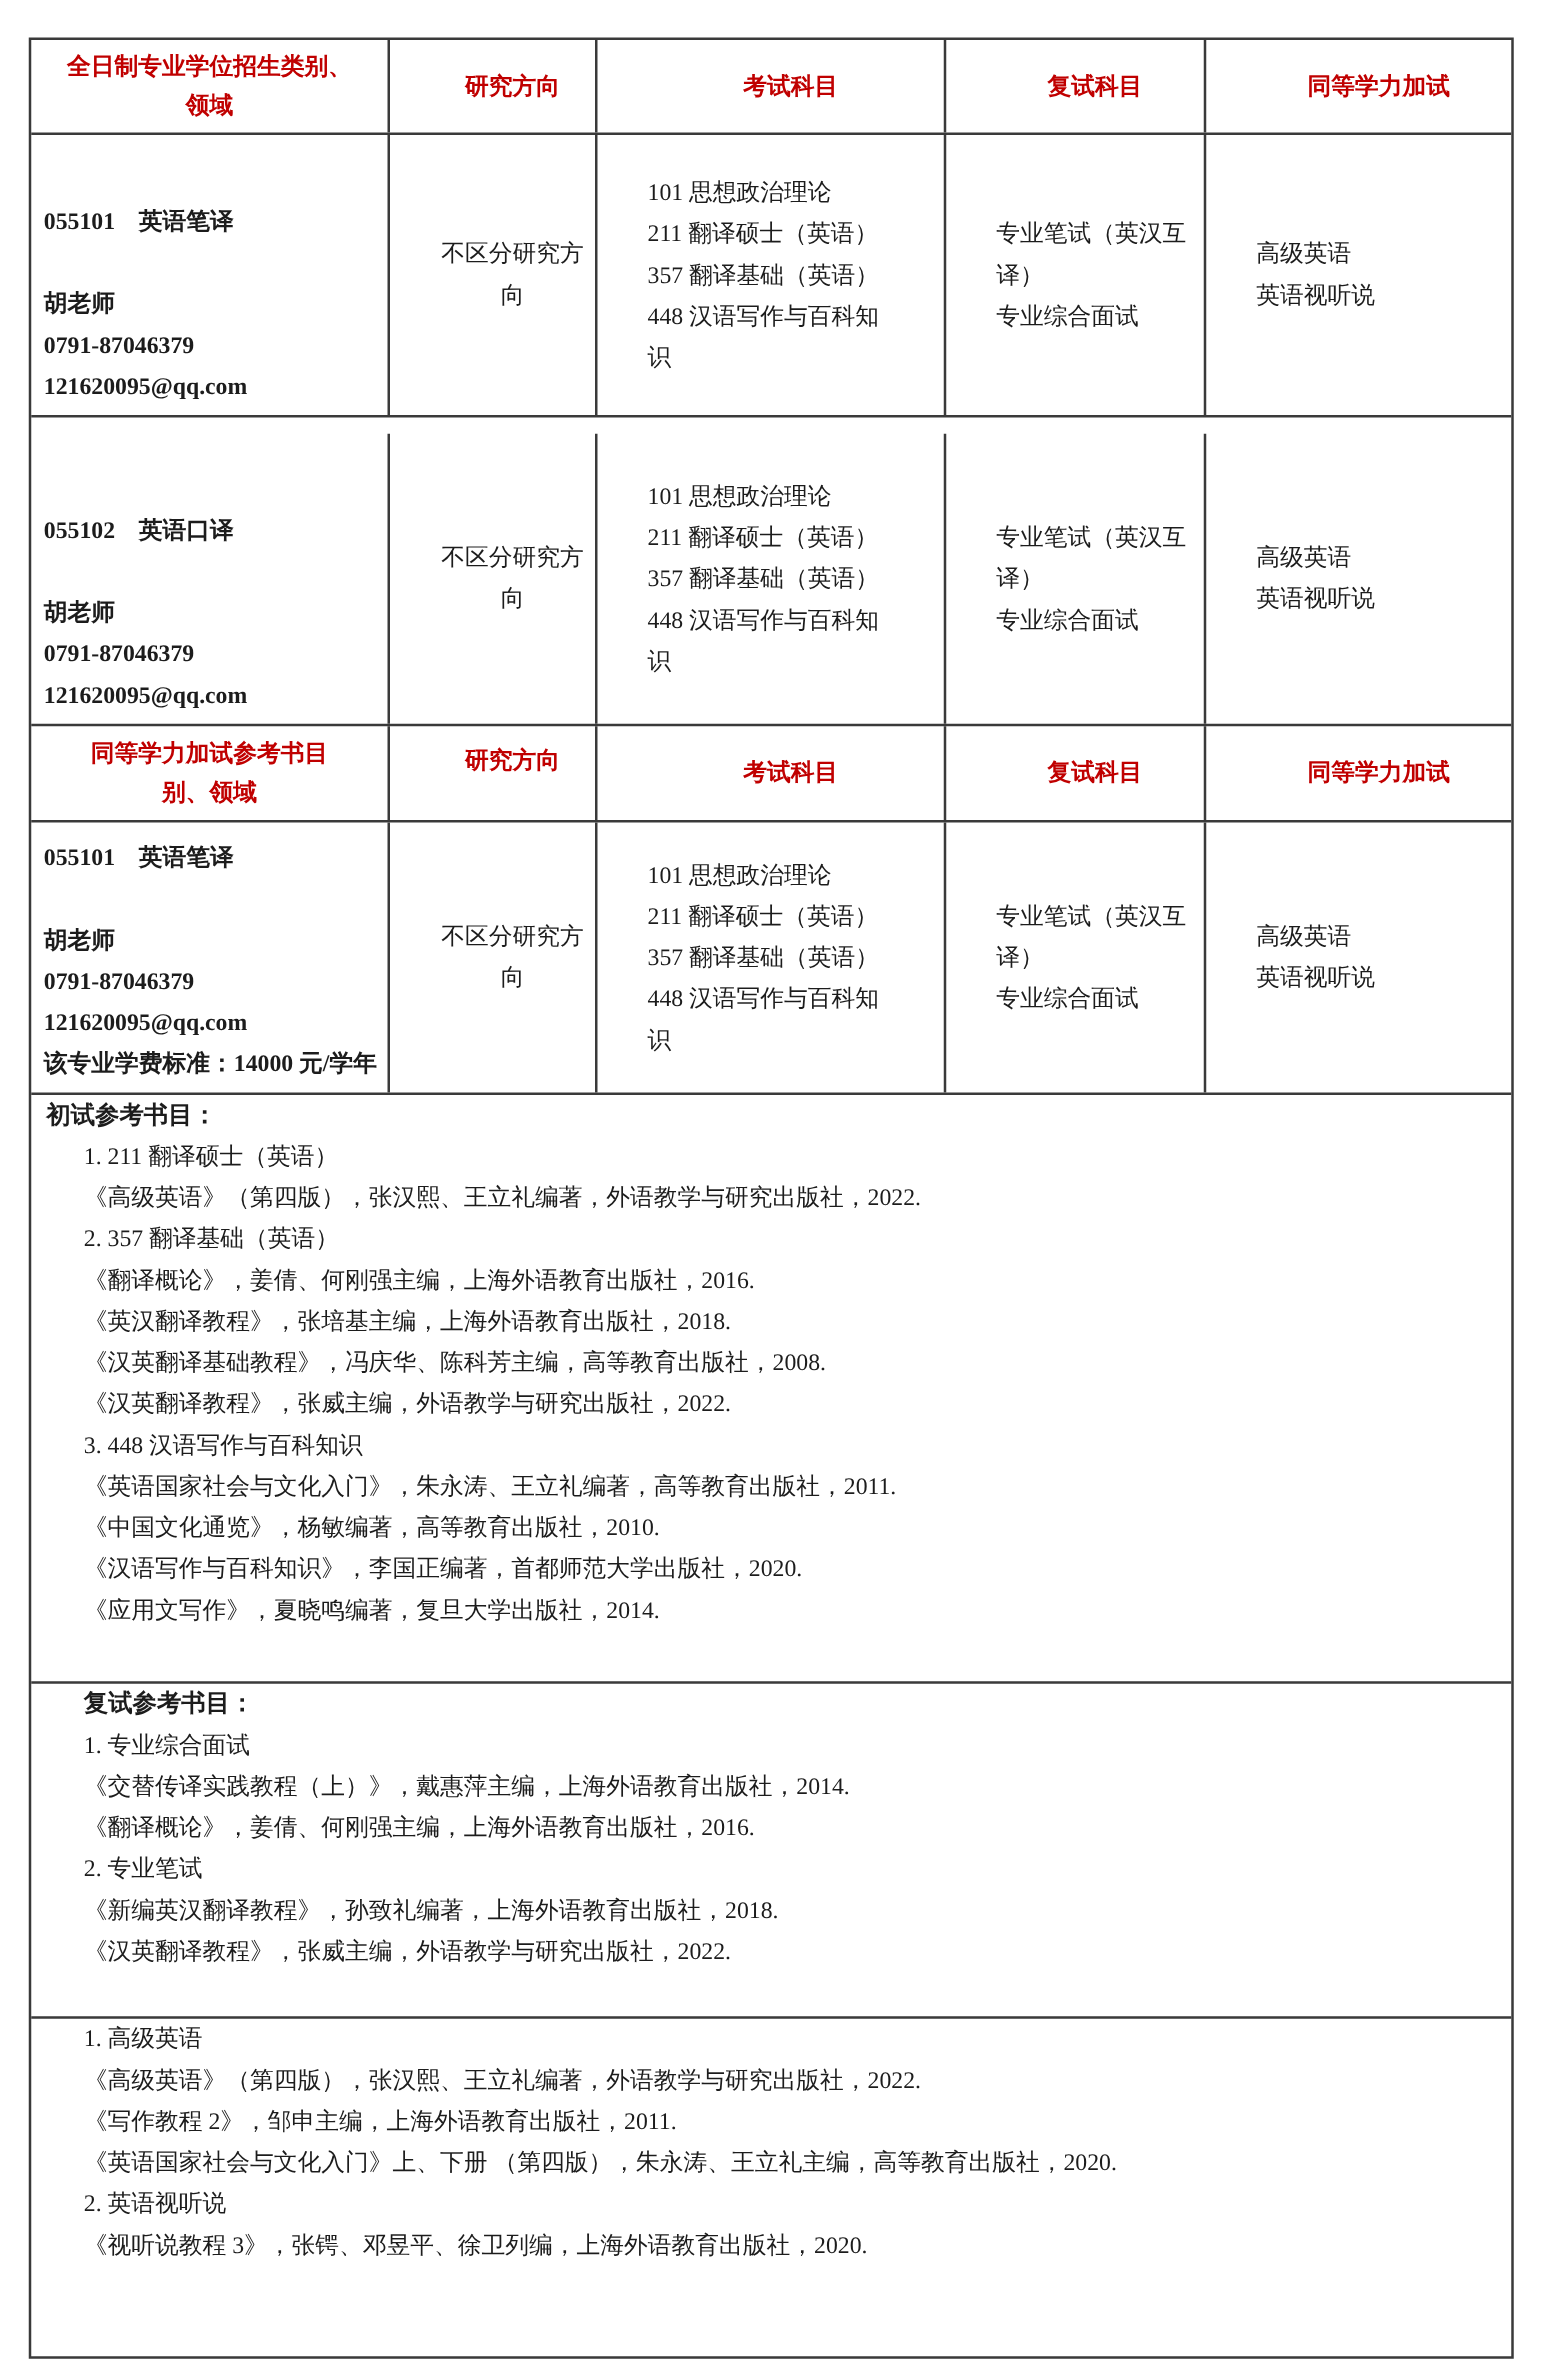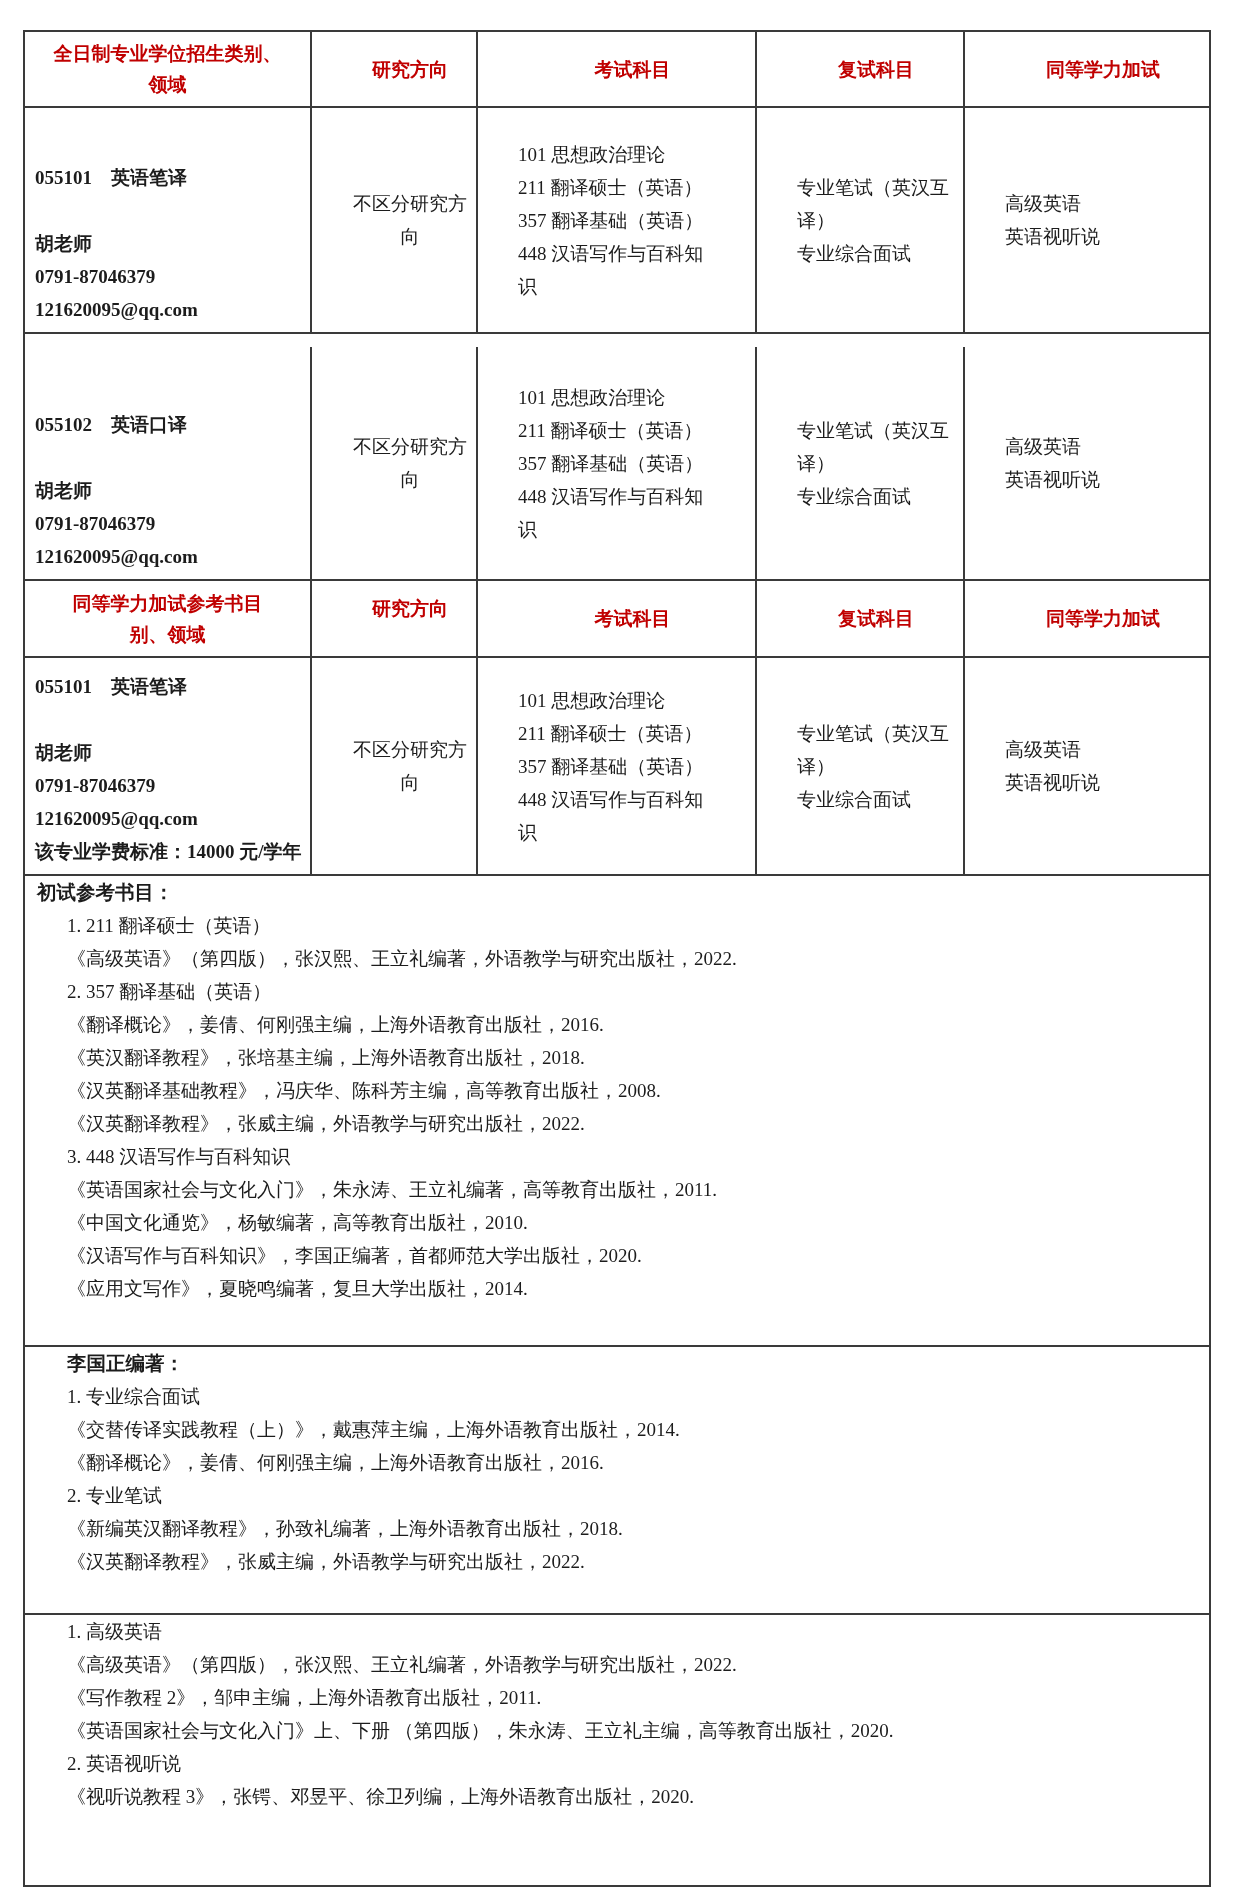--- a/index.html
+++ b/index.html
@@ -206,21 +206,21 @@
 《汉英翻译基础教程》，冯庆华、陈科芳主编，高等教育出版社，2008.
 《汉英翻译教程》，张威主编，外语教学与研究出版社，2022.
 3. 448 汉语写作与百科知识
 《英语国家社会与文化入门》，朱永涛、王立礼编著，高等教育出版社，2011.
 《中国文化通览》，杨敏编著，高等教育出版社，2010.
 《汉语写作与百科知识》，李国正编著，首都师范大学出版社，2020.
 《应用文写作》，夏晓鸣编著，复旦大学出版社，2014.</div>
   </div>
 
   <div class="ref-section h-s2 bb">
-    <div class="ref-title ind">李国正编著：</div>
+    <div class="ref-title ind">复试参考书目：</div>
     <div class="ref-items">1. 专业综合面试
 《交替传译实践教程（上）》，戴惠萍主编，上海外语教育出版社，2014.
 《翻译概论》，姜倩、何刚强主编，上海外语教育出版社，2016.
 2. 专业笔试
 《新编英汉翻译教程》，孙致礼编著，上海外语教育出版社，2018.
 《汉英翻译教程》，张威主编，外语教学与研究出版社，2022.</div>
   </div>
 
   <div class="ref-section h-s3">
     <div class="ref-items">1. 高级英语

